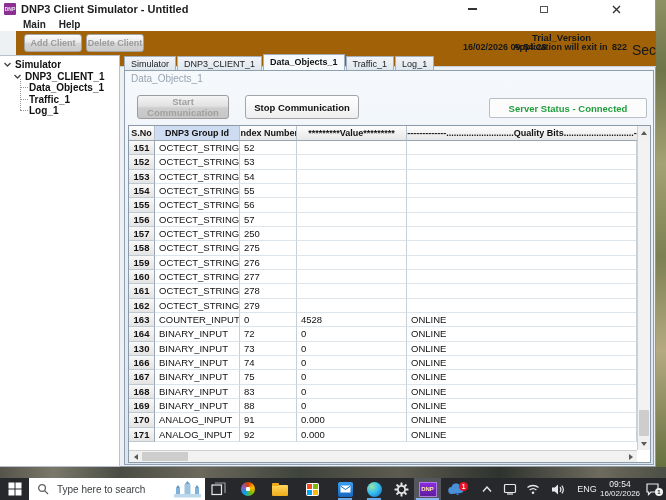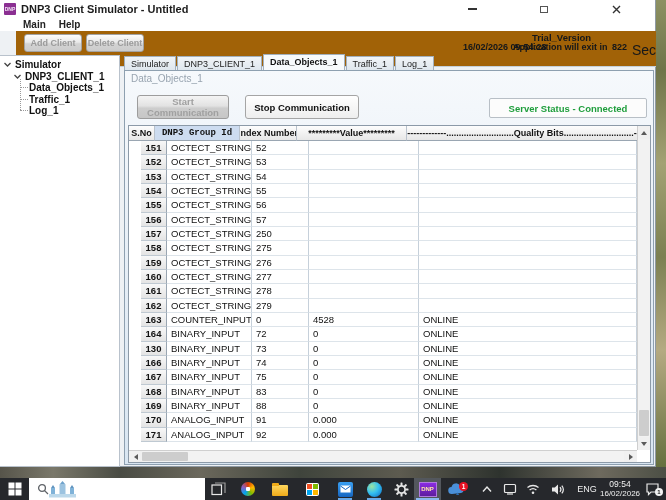--- a/index.html
+++ b/index.html
@@ -53,22 +53,22 @@
      background:linear-gradient(180deg,#ffffff,#eeeeee);}
   .btn.server{left:364px;top:27px;width:158px;height:20px;border:1px solid #b8bfc6;border-radius:2px;
      color:#1f9e3c;background:#fcfcfc;}
 
   
   .grid-area{position:absolute;left:3px;top:54px;width:523px;height:338px;background:#fff;border:1px solid #8c9aa8;text-align:center;}
   .thead{position:absolute;left:0;top:0;right:13px;height:15px;display:flex;}
   .hc{height:15px;display:flex;align-items:center;justify-content:center;font-size:9px;font-weight:bold;color:#111;
       background:linear-gradient(180deg,#fdfdfd,#e7e7e7);border-right:1px solid #b9c2cc;border-bottom:1px solid #9aa6b2;
       overflow:hidden;white-space:nowrap;}
-  .hc.c1{background:#cddcf0;font-family:Liberation Mono, monospace;}
-  .tbody{position:absolute;left:0;top:15px;right:13px;bottom:12px;overflow:hidden;margin-left:12px;}
+  .hc.c1{background:#cddcf0;}
+  .tbody{position:absolute;left:0;top:15px;right:13px;bottom:12px;overflow:hidden;}
   .trow{display:flex;height:14.33px;}
   .cell{height:14.33px;border-right:1px solid #c6d0da;border-bottom:1px solid #dde4ea;font-size:9.5px;color:#111;
         display:flex;align-items:center;padding:0 4px;white-space:nowrap;overflow:hidden;}
   .c0{width:26px;flex:none;justify-content:center;padding:0;}
   .cell.c0{background:linear-gradient(180deg,#f8f8f8,#e4e4e4);font-weight:bold;border-right:1px solid #9aa6b2;border-bottom:1px solid #bfc9d2;}
   .c1{width:85px;flex:none;}.c2{width:57px;flex:none;}.c3{width:110px;flex:none;}
   .c4{flex:1;}
   .vscroll{position:absolute;right:0;top:0;bottom:12px;width:13px;background:#f2f2f2;border-left:1px solid #cfcfcf;}
   .varrow{position:absolute;left:0;width:12px;height:13px;display:flex;align-items:center;justify-content:center;background:#f0f0f0;}
   .varrow.up{top:0}.varrow.down{bottom:0}
@@ -399,20 +399,21 @@
         <rect x="0.5" y="7.5" width="6" height="6" fill="#fff"></rect>
           <rect x="7.5" y="7.5" width="6" height="6" fill="#fff"></rect>
       </svg>
     </div>
 
     <div class="tb-search">
       <svg width="12" height="12" viewBox="0 0 12 12">
         <circle cx="5" cy="5" r="3.4" fill="none" stroke="#5f6368" stroke-width="1.3"></circle>
         <line x1="7.6" y1="7.6" x2="11" y2="11" stroke="#5f6368" stroke-width="1.3"></line>
       </svg>
+      <input placeholder="Type here to search" style="">
       <svg width="27" height="18" viewBox="0 0 27 18">
         <rect x="2" y="8" width="4" height="9" fill="#7fb2d8"></rect>
           <polygon points="2,8 4,5 6,8" fill="#5f94bf"></polygon>
         <rect x="10.5" y="4.5" width="6" height="12.5" fill="#9cc3e0"></rect>
           <polygon points="10.5,4.5 13.5,1 16.5,4.5" fill="#6fa3cc"></polygon>
         <rect x="21" y="8" width="4" height="9" fill="#7fb2d8"></rect>
           <polygon points="21,8 23,5 25,8" fill="#5f94bf"></polygon>
         <rect x="0" y="14" width="27" height="3.5" fill="#bcd8ea"></rect>
       </svg>
     </div>

